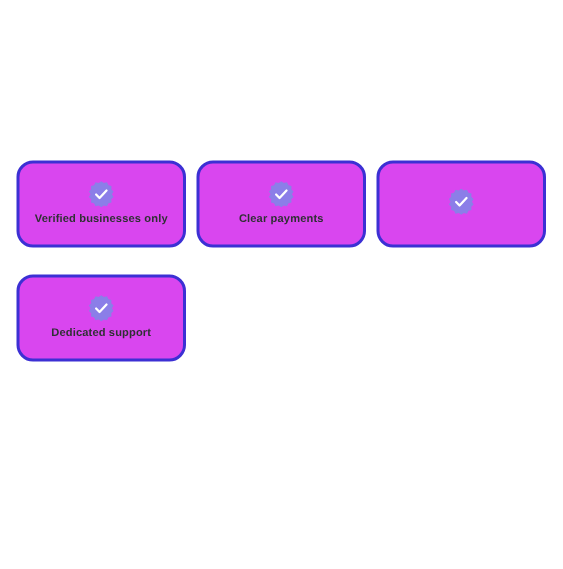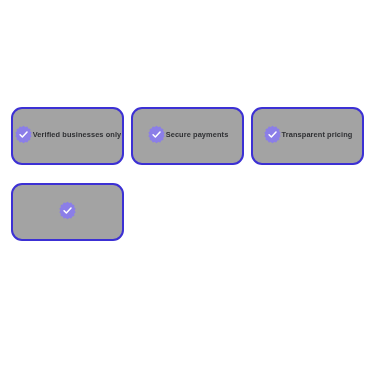--- a/index.html
+++ b/index.html
@@ -31,25 +31,25 @@
     display: grid;
     grid-template-columns: repeat(3, 1fr);
     grid-auto-rows: 58px;
     column-gap: 7px;
     row-gap: 18px;
   }
 
   .trust-card {
     position: relative;
     box-sizing: border-box;
-    background: #a3a3a3;
+    background: #d946ef;
     border: 2px solid #3c30d4;
     border-radius: 11px;
     display: flex;
-    flex-direction: row;
+    flex-direction: column;
     align-items: center;
     justify-content: center;
     padding: 4px 4px 5px 4px;
     overflow: hidden;
   }
 
   .trust-card-icon {
     width: 19px;
     height: 19px;
     display: block;
@@ -89,38 +89,38 @@
       <span class="trust-card-label">Verified businesses only</span>
     </div>
 
     <div class="trust-card">
       <span class="trust-card-icon">
         <svg viewBox="0 0 40 40" xmlns="http://www.w3.org/2000/svg" aria-hidden="true">
           <path d="M20 1.6 L23.6 4.3 L28 3.3 L30.2 7.2 L34.4 8.4 L34.1 12.9 L37.3 16.1 L35 20 L37.3 23.9 L34.1 27.1 L34.4 31.6 L30.2 32.8 L28 36.7 L23.6 35.7 L20 38.4 L16.4 35.7 L12 36.7 L9.8 32.8 L5.6 31.6 L5.9 27.1 L2.7 23.9 L5 20 L2.7 16.1 L5.9 12.9 L5.6 8.4 L9.8 7.2 L12 3.3 L16.4 4.3 Z" fill="#8b7ee8"></path>
           <path d="M12.8 20.4 L17.6 25.2 L27.4 14.8" fill="none" stroke="#ffffff" stroke-width="3.2" stroke-linecap="round" stroke-linejoin="round"></path>
         </svg>
       </span>
-      <span class="trust-card-label">Secure payments</span>
+      <span class="trust-card-label">Clear payments</span>
     </div>
 
-    <div class="trust-card">
-      <span class="trust-card-icon">
-        <svg viewBox="0 0 40 40" xmlns="http://www.w3.org/2000/svg" aria-hidden="true">
-          <path d="M20 1.6 L23.6 4.3 L28 3.3 L30.2 7.2 L34.4 8.4 L34.1 12.9 L37.3 16.1 L35 20 L37.3 23.9 L34.1 27.1 L34.4 31.6 L30.2 32.8 L28 36.7 L23.6 35.7 L20 38.4 L16.4 35.7 L12 36.7 L9.8 32.8 L5.6 31.6 L5.9 27.1 L2.7 23.9 L5 20 L2.7 16.1 L5.9 12.9 L5.6 8.4 L9.8 7.2 L12 3.3 L16.4 4.3 Z" fill="#8b7ee8"></path>
-          <path d="M12.8 20.4 L17.6 25.2 L27.4 14.8" fill="none" stroke="#ffffff" stroke-width="3.2" stroke-linecap="round" stroke-linejoin="round"></path>
-        </svg>
-      </span>
-      <span class="trust-card-label">Transparent pricing</span>
-    </div>
 
     <div class="trust-card">
       <span class="trust-card-icon">
         <svg viewBox="0 0 40 40" xmlns="http://www.w3.org/2000/svg" aria-hidden="true">
           <path d="M20 1.6 L23.6 4.3 L28 3.3 L30.2 7.2 L34.4 8.4 L34.1 12.9 L37.3 16.1 L35 20 L37.3 23.9 L34.1 27.1 L34.4 31.6 L30.2 32.8 L28 36.7 L23.6 35.7 L20 38.4 L16.4 35.7 L12 36.7 L9.8 32.8 L5.6 31.6 L5.9 27.1 L2.7 23.9 L5 20 L2.7 16.1 L5.9 12.9 L5.6 8.4 L9.8 7.2 L12 3.3 L16.4 4.3 Z" fill="#8b7ee8"></path>
           <path d="M12.8 20.4 L17.6 25.2 L27.4 14.8" fill="none" stroke="#ffffff" stroke-width="3.2" stroke-linecap="round" stroke-linejoin="round"></path>
         </svg>
       </span>
     </div>
 
 
+    <div class="trust-card">
+      <span class="trust-card-icon">
+        <svg viewBox="0 0 40 40" xmlns="http://www.w3.org/2000/svg" aria-hidden="true">
+          <path d="M20 1.6 L23.6 4.3 L28 3.3 L30.2 7.2 L34.4 8.4 L34.1 12.9 L37.3 16.1 L35 20 L37.3 23.9 L34.1 27.1 L34.4 31.6 L30.2 32.8 L28 36.7 L23.6 35.7 L20 38.4 L16.4 35.7 L12 36.7 L9.8 32.8 L5.6 31.6 L5.9 27.1 L2.7 23.9 L5 20 L2.7 16.1 L5.9 12.9 L5.6 8.4 L9.8 7.2 L12 3.3 L16.4 4.3 Z" fill="#8b7ee8"></path>
+          <path d="M12.8 20.4 L17.6 25.2 L27.4 14.8" fill="none" stroke="#ffffff" stroke-width="3.2" stroke-linecap="round" stroke-linejoin="round"></path>
+        </svg>
+      </span>
+      <span class="trust-card-label">Dedicated support</span>
+    </div>
 
   </div>
 </div>
 
 </body></html>

